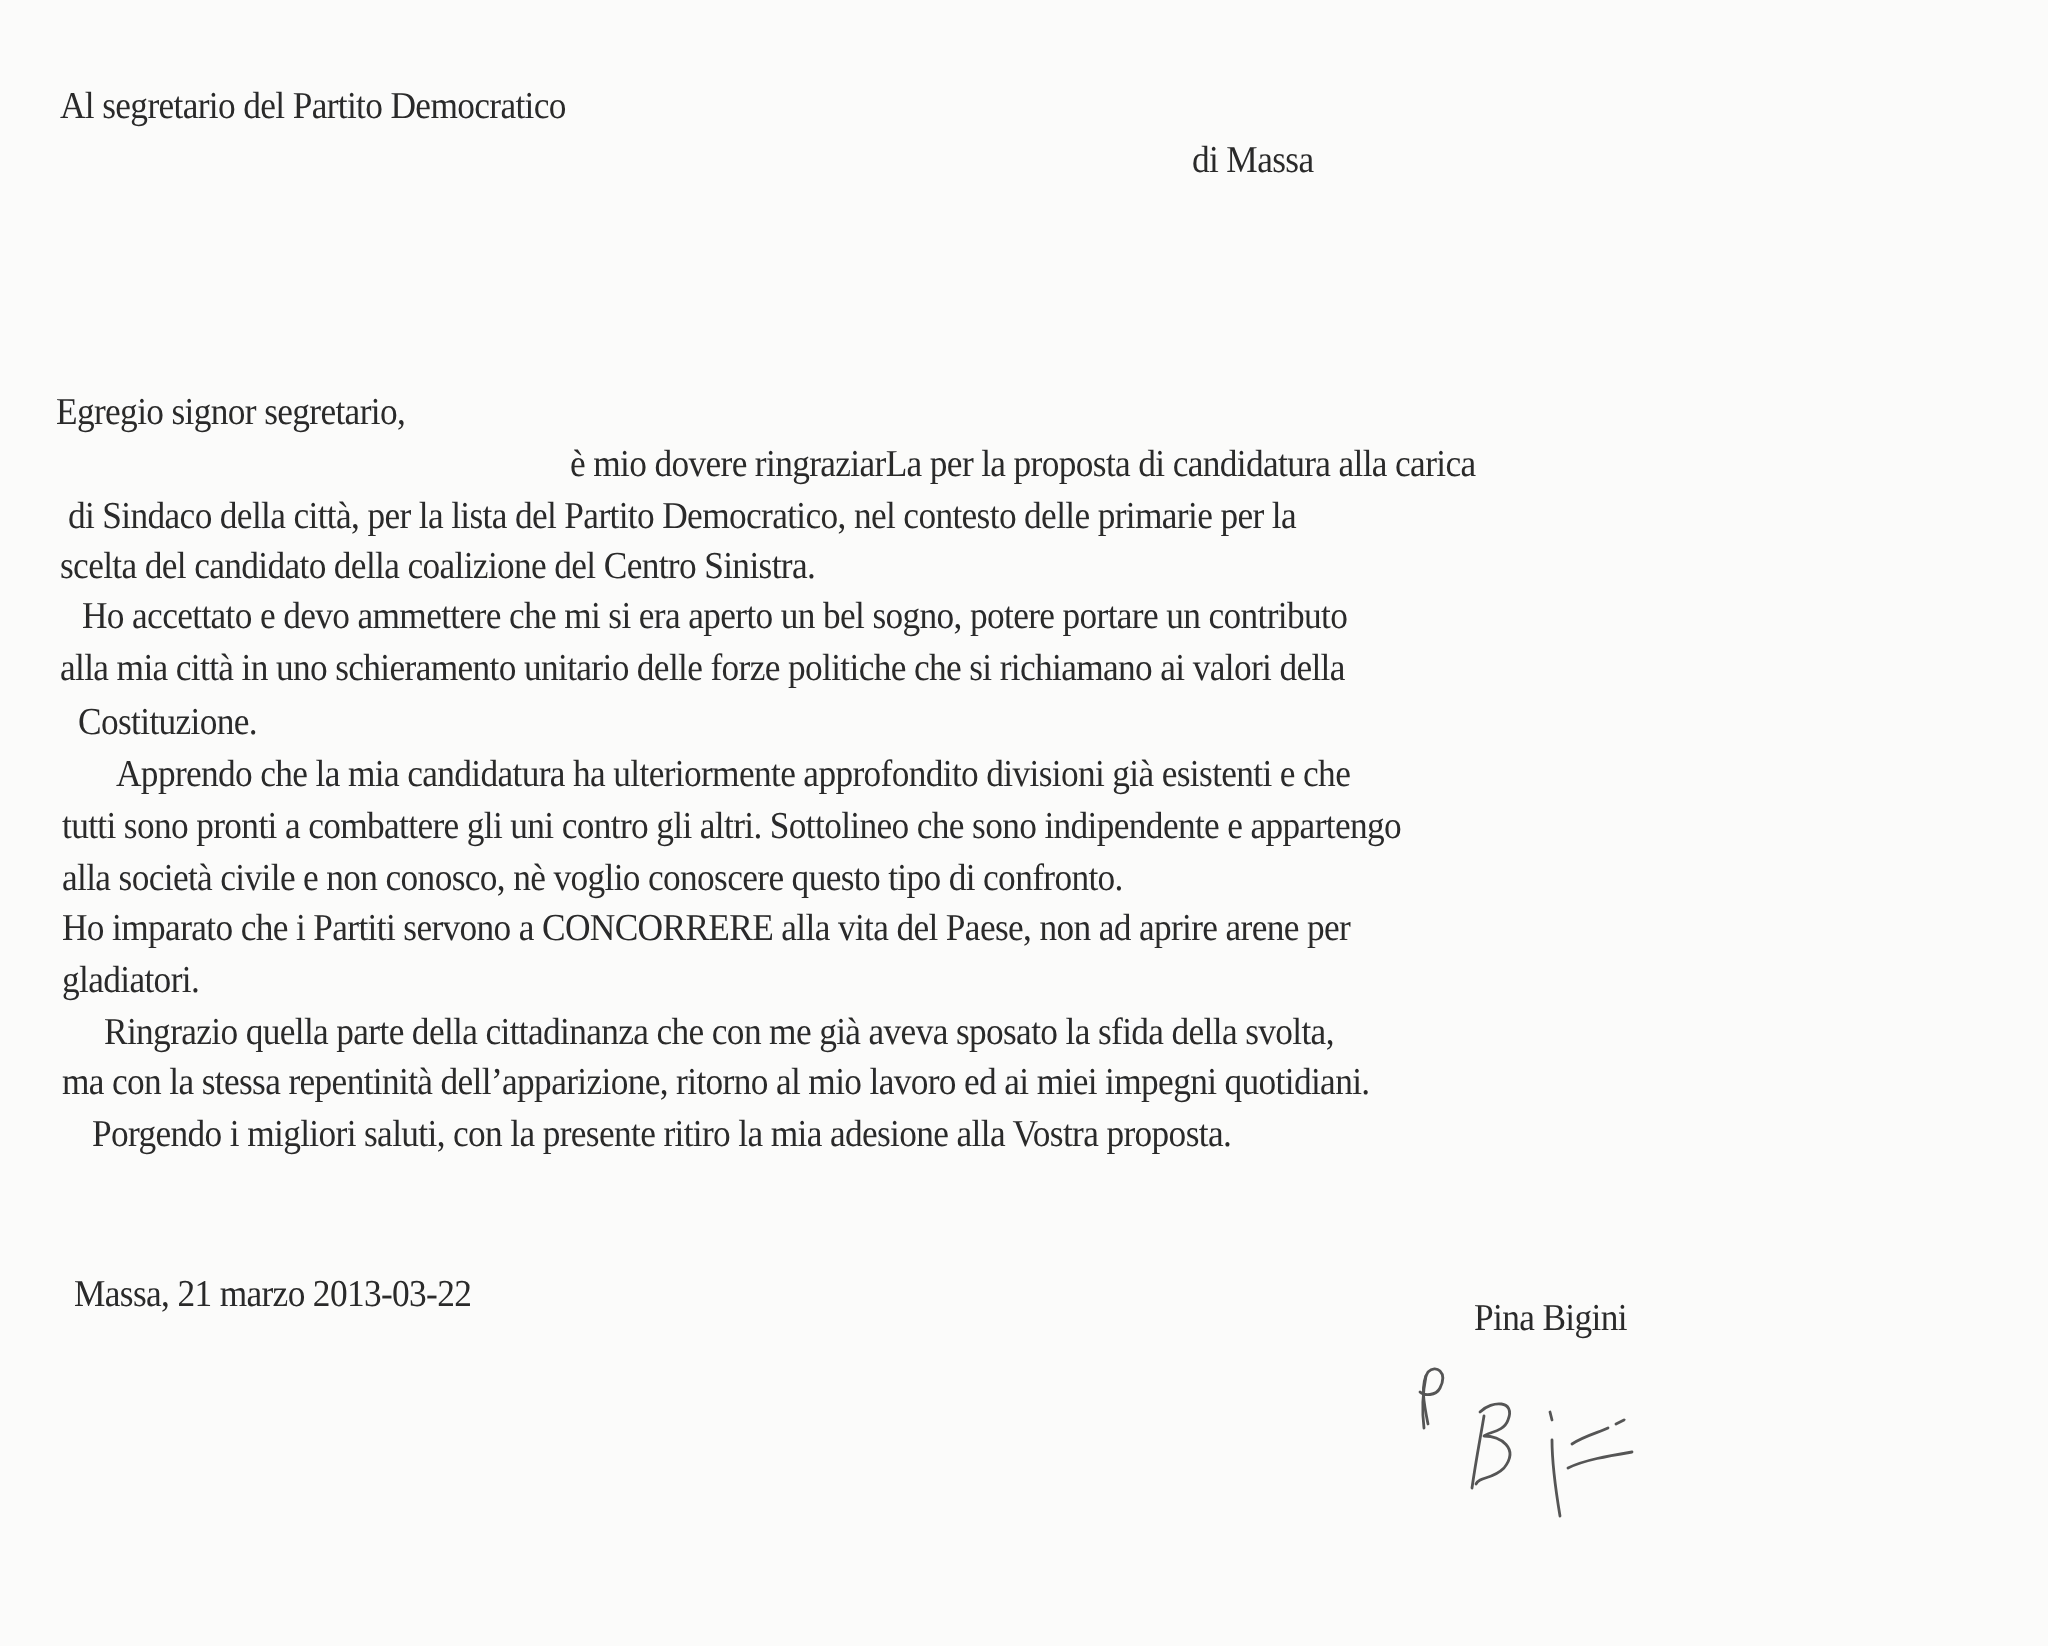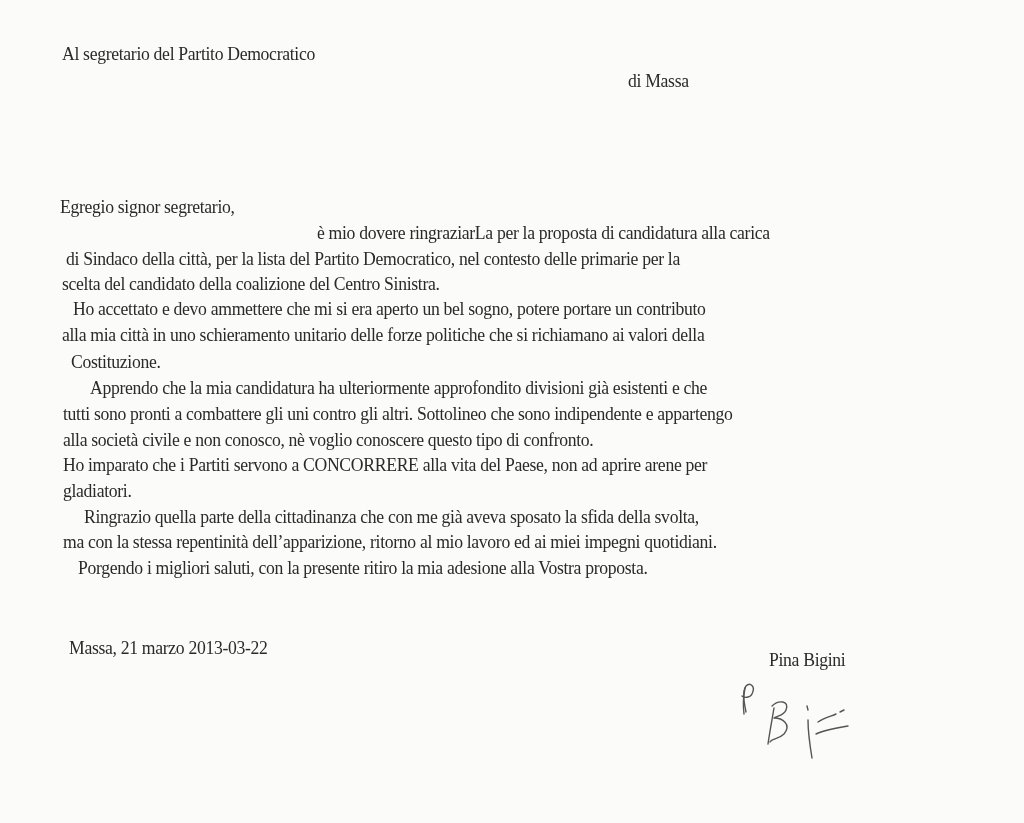--- a/index.html
+++ b/index.html
@@ -3,21 +3,21 @@
 <meta charset="utf-8">
 <style>
   html, body { margin: 0; padding: 0; }
   body {
     width: 1024px; height: 823px; overflow: hidden;
     background: #fbfbfa;
     font-family: "Liberation Serif", serif;
     color: #2a2a2a;
     position: relative;
   }
-  .page { position: absolute; inset: 0; background: #fbfbfa; margin-left: 32px; }
+  .page { position: absolute; inset: 0; background: #fbfbfa; }
   .line {
     position: absolute;
     font-size: 19px;
     line-height: 22px;
     white-space: nowrap;
     letter-spacing: -0.35px;
     transform: scaleX(0.93);
     transform-origin: left top;
   }
   .signature { position: absolute; left: 680px; top: 676px; width: 230px; height: 100px; }

